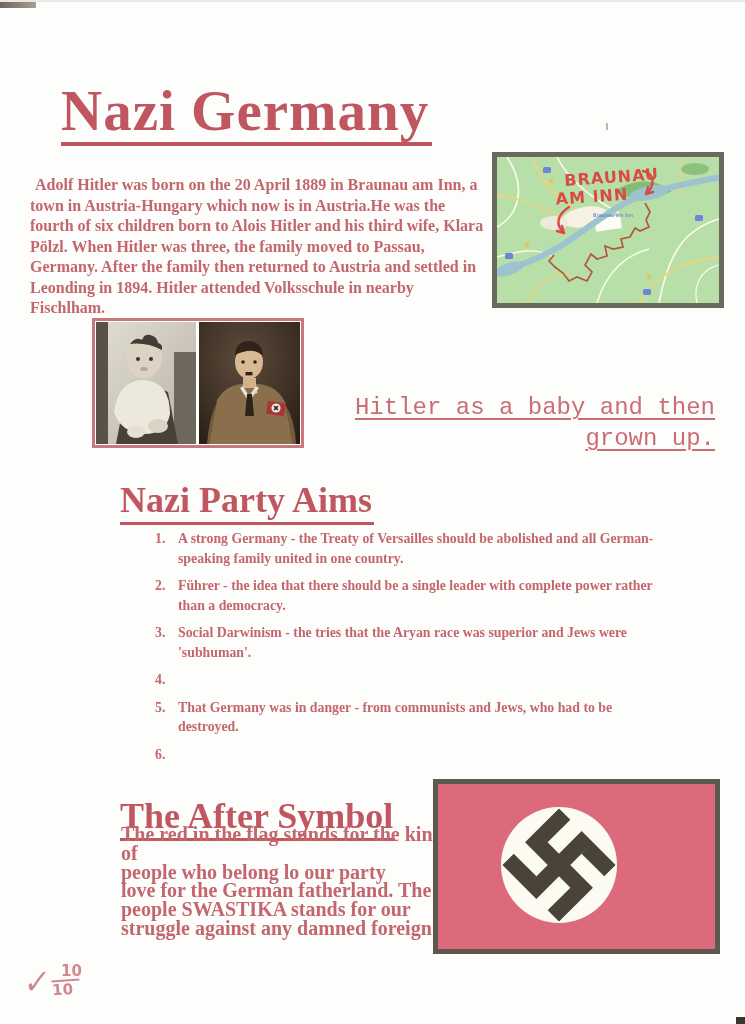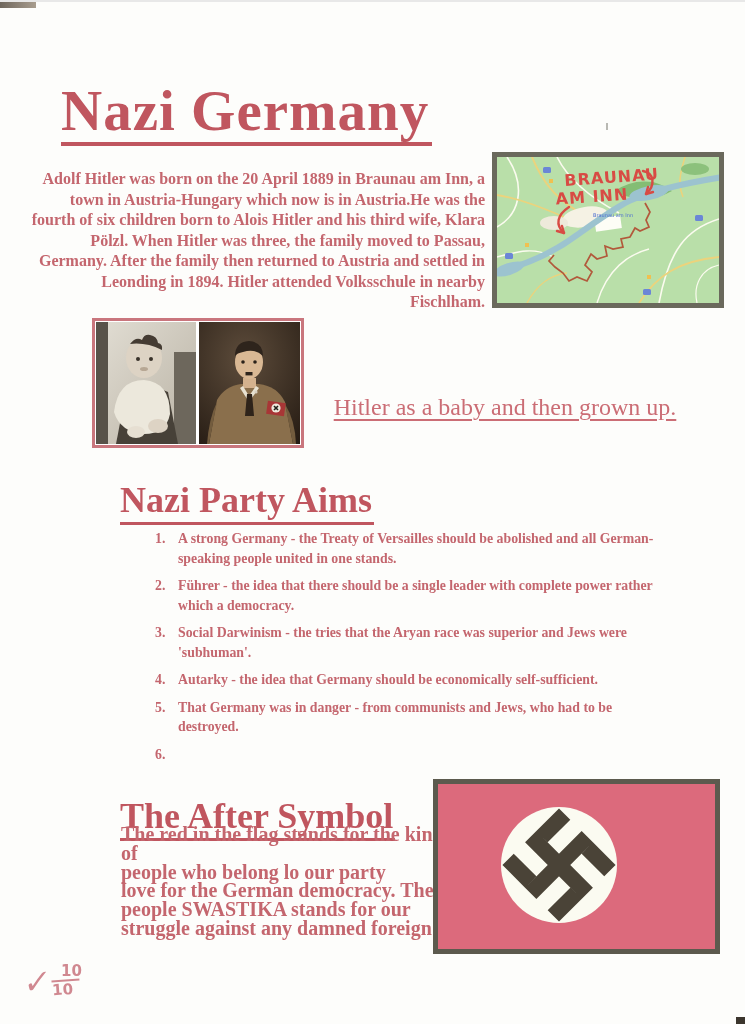--- a/index.html
+++ b/index.html
@@ -15,32 +15,32 @@
   
   .title{position:absolute;left:61px;top:40px;font-size:57px;font-weight:bold;
          color:#c0565f;letter-spacing:1px;line-height:62px;
          border-bottom:4px solid #c0565f;padding-right:3px;}
   .subhead{position:absolute;font-size:36px;font-weight:bold;color:#c0565f;
            line-height:44px;border-bottom:3px solid #c0565f;padding-right:2px;}
   .aims-head{left:120px;top:446px;text-align:right;}
   .symbol-head{left:120px;top:762px;}
 
   
-  .intro{position:absolute;left:30px;top:151px;width:455px;font-size:16px;font-weight:bold;
-         color:#c4666e;line-height:20.5px;text-indent:5px;text-align:right;}
+  .intro{position:absolute;left:30px;top:157px;width:455px;font-size:16px;font-weight:bold;
+         color:#c4666e;line-height:20.5px;text-indent:5px;}
   .aims-list{position:absolute;left:155px;top:527px;width:500px;color:#c4666e;
              font-weight:bold;font-size:13.8px;line-height:19.5px;list-style:none;margin:0;padding:0;}
   .aim{display:flex;margin-bottom:8px;}
   .aim-num{flex:none;width:23px;}
   .symbol-par{position:absolute;left:121px;top:823px;width:330px;font-size:20px;
               font-weight:bold;color:#c4666e;line-height:18.8px;}
 
   
-  .caption{position:absolute;left:295px;top:390px;width:420px;text-align:center;
-           font-family:Liberation Serif, serif;font-size:24px;color:#cb6d75;
+  .caption{position:absolute;left:295px;top:390px;width:420px;text-align:right;
+           font-family:Liberation Mono, monospace;font-size:24px;color:#cb6d75;
            line-height:31px;text-decoration:underline;text-decoration-thickness:2px;
            text-underline-offset:4px;}
 
   
   .map-frame{position:absolute;left:492px;top:150px;width:222px;height:146px;
              border:5px solid #6a695c;background:#b9dfa9;}
   .photo-frame{position:absolute;left:92px;top:316px;border:3px solid #c9767d;
                background:#fff;display:flex;gap:3px;padding:1px;}
   .flag-frame{position:absolute;left:433px;top:777px;width:277px;height:165px;
               border:5px solid #5c5a4e;background:#dc6a7c;}
@@ -170,49 +170,48 @@
     </svg>
   </div>
 
   <div class="caption">Hitler as a baby and then grown up.</div>
 
   <h2 class="subhead aims-head">Nazi Party Aims</h2>
 
   <ol class="aims-list">
     <li class="aim">
       <span class="aim-num">1.</span>
-      <span class="aim-text">A strong Germany - the Treaty of Versailles should be abolished and all German-speaking people united in one stands.</span>
+      <span class="aim-text">A strong Germany - the Treaty of Versailles should be abolished and all German-speaking family united in one country.</span>
     </li>
     <li class="aim">
       <span class="aim-num">2.</span>
-      <span class="aim-text">Führer - the idea that there should be a single leader with complete power rather which a democracy.</span>
+      <span class="aim-text">Führer - the idea that there should be a single leader with complete power rather than a democracy.</span>
     </li>
     <li class="aim">
       <span class="aim-num">3.</span>
       <span class="aim-text">Social Darwinism - the tries that the Aryan race was superior and Jews were 'subhuman'.</span>
     </li>
     <li class="aim">
       <span class="aim-num">4.</span>
-      <span class="aim-text">Autarky - the idea that Germany should be economically self-sufficient.</span>
     </li>
     <li class="aim">
       <span class="aim-num">5.</span>
       <span class="aim-text">That Germany was in danger - from communists and Jews, who had to be destroyed.</span>
     </li>
     <li class="aim">
       <span class="aim-num">6.</span>
     </li>
   </ol>
 
   <h2 class="subhead symbol-head">The After Symbol</h2>
 
   <div class="symbol-par">
     <div>The red in the flag stands for the kind of</div>
     <div>people who belong lo our party</div>
-    <div>love for the German democracy. The</div>
+    <div>love for the German fatherland. The</div>
     <div>people SWASTIKA stands for our</div>
     <div>struggle against any damned foreign</div>
   </div>
 
   <div class="flag-frame">
     <svg width="277" height="165" viewBox="0 0 277 165">
       <rect width="277" height="165" fill="#dc6a7c"></rect>
       <circle cx="121" cy="81" r="58" fill="#fbfbf1"></circle>
       <path transform="translate(121,81) rotate(45)" d="M-8,-40H8V40H-8Z M-40,-8H40V8H-40Z M8,-40H40V-24H8Z M24,8H40V40H24Z M-40,24H-8V40H-40Z M-40,-40H-24V-8H-40Z" fill="#4a4337"></path>
     </svg>

